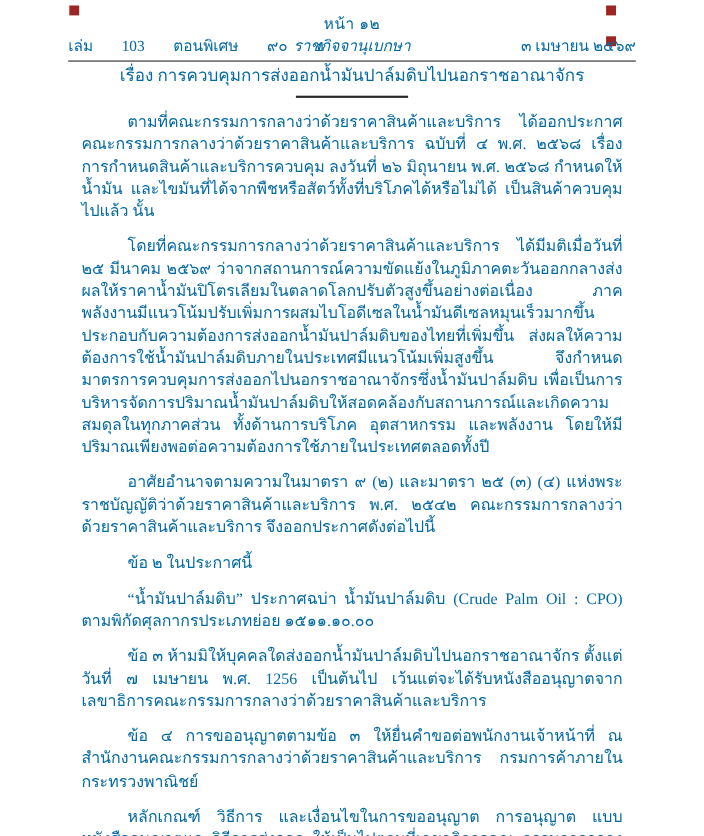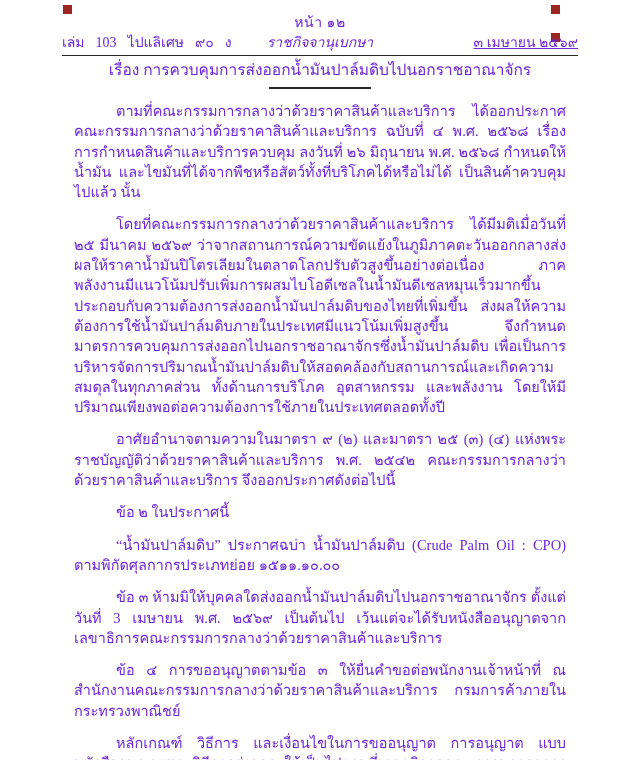--- a/index.html
+++ b/index.html
@@ -5,21 +5,21 @@
   html, body {
     margin: 0;
     padding: 0;
     background: #ffffff;
   }
   .page {
     position: relative;
     width: 640px;
     height: 760px;
     background: #ffffff;
-    color: #6d28d9;
+    color: #0369a1;
     font-family: "Liberation Serif", "DejaVu Serif", serif;
     overflow: hidden;
     box-sizing: border-box;
     padding: 6px 62px 0 62px;
   }
   .corner-mark {
     position: absolute;
     width: 9px;
     height: 9px;
     background: #9b2622;
@@ -33,28 +33,28 @@
     text-align: center;
     margin-top: 8px;
     letter-spacing: 0.5px;
   }
   .header-row {
     position: relative;
     display: flex;
     align-items: baseline;
     margin-top: 3px;
   }
-  .header-left { display: flex; gap: 11px; }
+  .header-left { display: flex; gap: 26px; }
   .header-center {
     position: absolute;
     left: 50%;
     transform: translateX(-50%);
     font-style: italic;
   }
-  .header-right { margin-left: auto; text-decoration: underline; }
+  .header-right { margin-left: auto; }
   .header-rule {
     border: none;
     border-top: 1.6px solid #2b2926;
     margin: 4px 0 0 0;
   }
 
   .title-block { text-align: center; }
   .title-main {
     font-size: 20px;
     line-height: 25px;
@@ -91,39 +91,39 @@
   <div class="corner-mark mark-tl"></div>
   <div class="corner-mark mark-tr"></div>
   <div class="corner-mark mark-r"></div>
 
   <div class="header">
     <div class="page-no">หน้า ๑๒</div>
     <div class="header-row">
       <div class="header-left">
         <span>เล่ม</span>
         <span>103</span>
-        <span>ไปแลิเศษ</span>
+        <span>ตอนพิเศษ</span>
         <span>๙๐</span>
         <span>ง</span>
       </div>
       <div class="header-center">ราชกิจจานุเบกษา</div>
       <div class="header-right">๓ เมษายน ๒๕๖๙</div>
     </div>
     <hr class="header-rule">
   </div>
 
   <div class="title-block">
     <div class="title-sub">เรื่อง การควบคุมการส่งออกน้ำมันปาล์มดิบไปนอกราชอาณาจักร</div>
     <hr class="title-divider">
   </div>
 
   <div class="body-text">
     <p>ตามที่คณะกรรมการกลางว่าด้วยราคาสินค้าและบริการ ได้ออกประกาศคณะกรรมการกลางว่าด้วยราคาสินค้าและบริการ ฉบับที่ ๔ พ.ศ. ๒๕๖๘ เรื่อง การกำหนดสินค้าและบริการควบคุม ลงวันที่ ๒๖ มิถุนายน พ.ศ. ๒๕๖๘ กำหนดให้น้ำมัน และไขมันที่ได้จากพืชหรือสัตว์ทั้งที่บริโภคได้หรือไม่ได้ เป็นสินค้าควบคุม ไปแล้ว นั้น</p>
     <p>โดยที่คณะกรรมการกลางว่าด้วยราคาสินค้าและบริการ ได้มีมติเมื่อวันที่ ๒๕ มีนาคม ๒๕๖๙ ว่าจากสถานการณ์ความขัดแย้งในภูมิภาคตะวันออกกลางส่งผลให้ราคาน้ำมันปิโตรเลียมในตลาดโลกปรับตัวสูงขึ้นอย่างต่อเนื่อง ภาคพลังงานมีแนวโน้มปรับเพิ่มการผสมไบโอดีเซลในน้ำมันดีเซลหมุนเร็วมากขึ้น ประกอบกับความต้องการส่งออกน้ำมันปาล์มดิบของไทยที่เพิ่มขึ้น ส่งผลให้ความต้องการใช้น้ำมันปาล์มดิบภายในประเทศมีแนวโน้มเพิ่มสูงขึ้น จึงกำหนดมาตรการควบคุมการส่งออกไปนอกราชอาณาจักรซึ่งน้ำมันปาล์มดิบ เพื่อเป็นการบริหารจัดการปริมาณน้ำมันปาล์มดิบให้สอดคล้องกับสถานการณ์และเกิดความสมดุลในทุกภาคส่วน ทั้งด้านการบริโภค อุตสาหกรรม และพลังงาน โดยให้มีปริมาณเพียงพอต่อความต้องการใช้ภายในประเทศตลอดทั้งปี</p>
     <p>อาศัยอำนาจตามความในมาตรา ๙ (๒) และมาตรา ๒๕ (๓) (๔) แห่งพระราชบัญญัติว่าด้วยราคาสินค้าและบริการ พ.ศ. ๒๕๔๒ คณะกรรมการกลางว่าด้วยราคาสินค้าและบริการ จึงออกประกาศดังต่อไปนี้</p>
     <p>ข้อ ๒ ในประกาศนี้</p>
     <p>“น้ำมันปาล์มดิบ” ประกาศฉบ่า น้ำมันปาล์มดิบ (Crude Palm Oil : CPO) ตามพิกัดศุลกากรประเภทย่อย ๑๕๑๑.๑๐.๐๐</p>
-    <p>ข้อ ๓ ห้ามมิให้บุคคลใดส่งออกน้ำมันปาล์มดิบไปนอกราชอาณาจักร ตั้งแต่วันที่ 3 เมษายน พ.ศ. ๒๕๖๙ เป็นต้นไป เว้นแต่จะได้รับหนังสืออนุญาตจากเลขาธิการคณะกรรมการกลางว่าด้วยราคาสินค้าและบริการ</p>
+    <p>ข้อ ๓ ห้ามมิให้บุคคลใดส่งออกน้ำมันปาล์มดิบไปนอกราชอาณาจักร ตั้งแต่วันที่ ๗ เมษายน พ.ศ. 1256 เป็นต้นไป เว้นแต่จะได้รับหนังสืออนุญาตจากเลขาธิการคณะกรรมการกลางว่าด้วยราคาสินค้าและบริการ</p>
     <p>ข้อ ๔ การขออนุญาตตามข้อ ๓ ให้ยื่นคำขอต่อพนักงานเจ้าหน้าที่ ณ สำนักงานคณะกรรมการกลางว่าด้วยราคาสินค้าและบริการ กรมการค้าภายใน กระทรวงพาณิชย์</p>
     <p>หลักเกณฑ์ วิธีการ และเงื่อนไขในการขออนุญาต การอนุญาต แบบหนังสืออนุญาตและวิธีการส่งออก ให้เป็นไปตามที่เลขาธิการคณะกรรมการกลางว่าด้วยราคาสินค้าและบริการโดยคำแนะนำของคณะอนุกรรมการบริหารจัดการสมดุลน้ำมันปาล์มที่คณะกรรมการนโยบายปาล์มน้ำมันแห่งชาติแต่งตั้ง กำหนด</p>
   </div>
 
 </div>
 
 </body></html>

